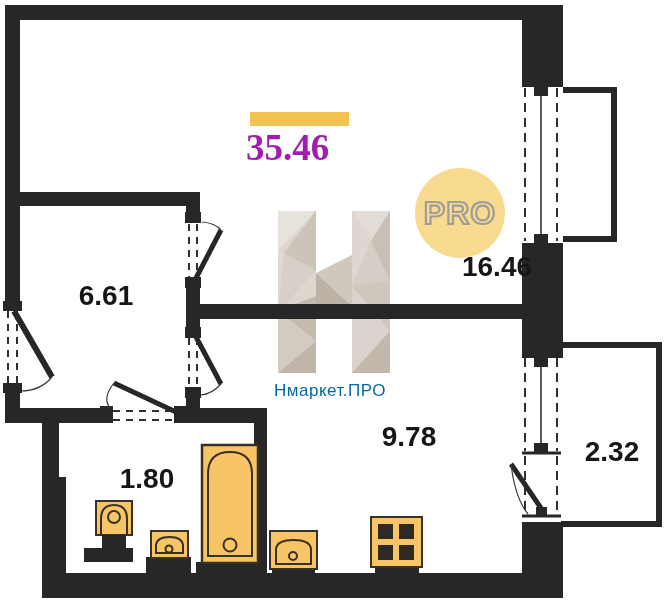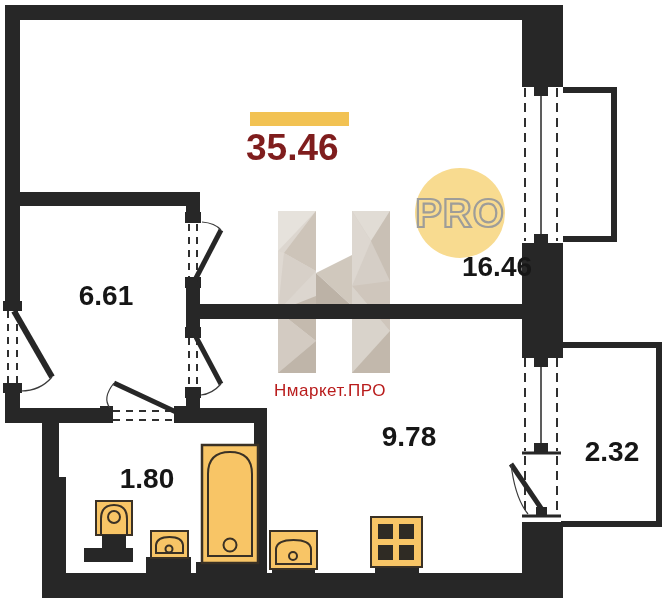--- a/index.html
+++ b/index.html
@@ -8,40 +8,40 @@
     font-family:"Liberation Sans", sans-serif;
   }
   .layer{position:absolute;left:0;top:0;width:667px;height:600px;}
   .watermark-layer{z-index:1;}
   .plan-layer{z-index:2;}
   .label-layer{z-index:3;}
   .plan-svg{position:absolute;left:0;top:0;}
   .logo-svg{position:absolute;left:278px;top:211px;}
   .brand-text{
     position:absolute;left:330px;top:391px;transform:translate(-50%,-50%);
-    font-size:17px;color:#b91c1c;letter-spacing:0.5px;white-space:nowrap;
+    font-size:17px;color:#0369a1;letter-spacing:0.5px;white-space:nowrap;
   }
   .accent-bar{position:absolute;left:250px;top:112px;width:99px;height:14px;background:#F2C253;}
   .total-label{
-    position:absolute;left:246px;top:129px;font-size:37px;font-weight:700;color:#7f1d1d;line-height:1;
+    position:absolute;left:246px;top:129px;font-size:37px;font-weight:700;color:#a21caf;line-height:1;font-family:Liberation Serif, serif;
   }
   .room-label{
     position:absolute;transform:translate(-50%,-50%);font-size:28px;font-weight:600;color:#161616;line-height:1;white-space:nowrap;
   }
   .lbl-living{left:461px;top:267px;margin-left:36px;}
   .lbl-hallway{left:106px;top:296px;}
   .lbl-kitchen{left:391px;top:437px;margin-left:18px;}
   .lbl-bathroom{left:147px;top:479px;}
   .lbl-balcony{left:612px;top:452px;}
   .pro-badge{
     position:absolute;left:415px;top:168px;width:90px;height:90px;border-radius:50%;
     background:#F8DB90;display:flex;align-items:center;justify-content:center;
   }
   .pro-badge span{
-    font-size:40px;font-weight:700;letter-spacing:1px;color:transparent;
+    font-size:32px;font-weight:700;letter-spacing:1px;color:transparent;
     -webkit-text-stroke:2.2px #9E9D99;
   }
 </style>
 </head>
 <body>
 
 <div class="canvas">
 
   <div class="layer watermark-layer">
     <svg class="logo-svg" width="112" height="162" viewBox="0 0 112 162">

